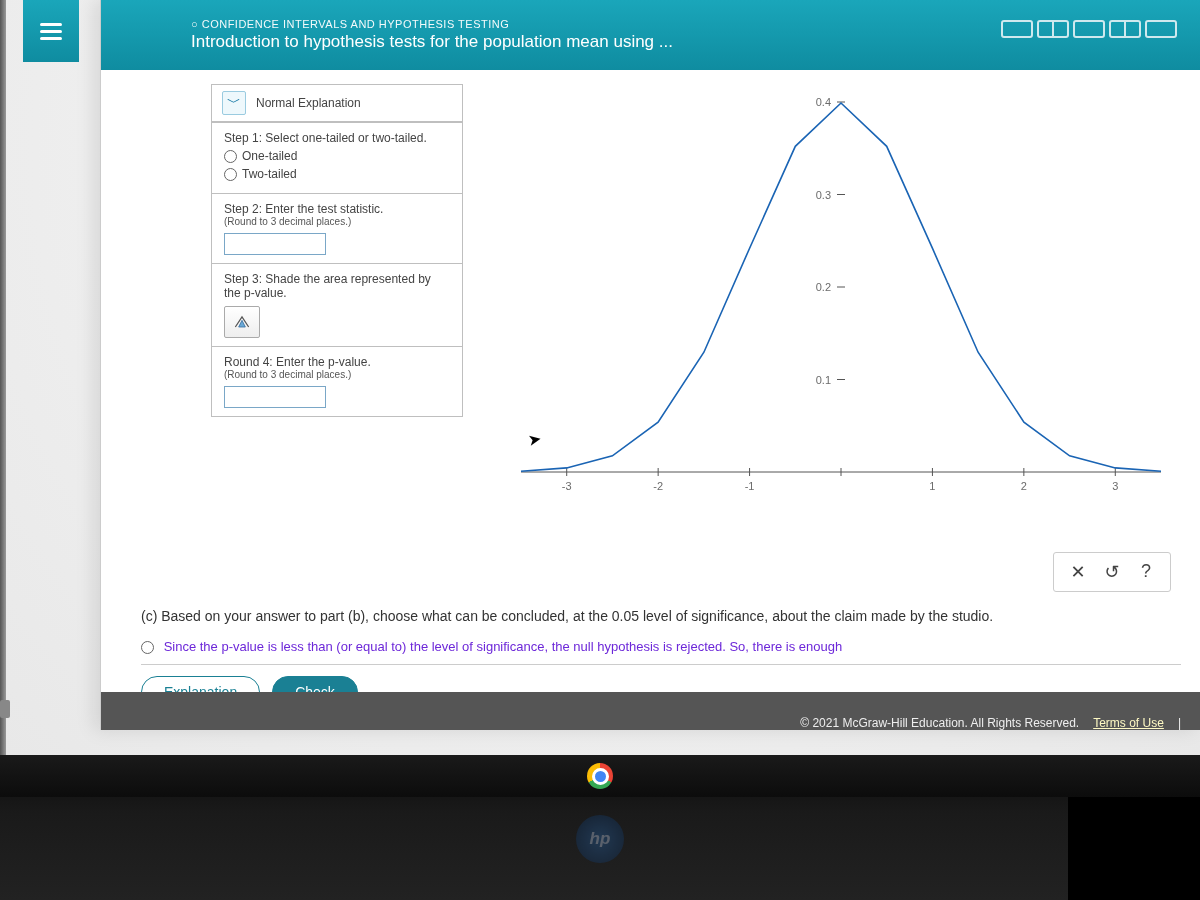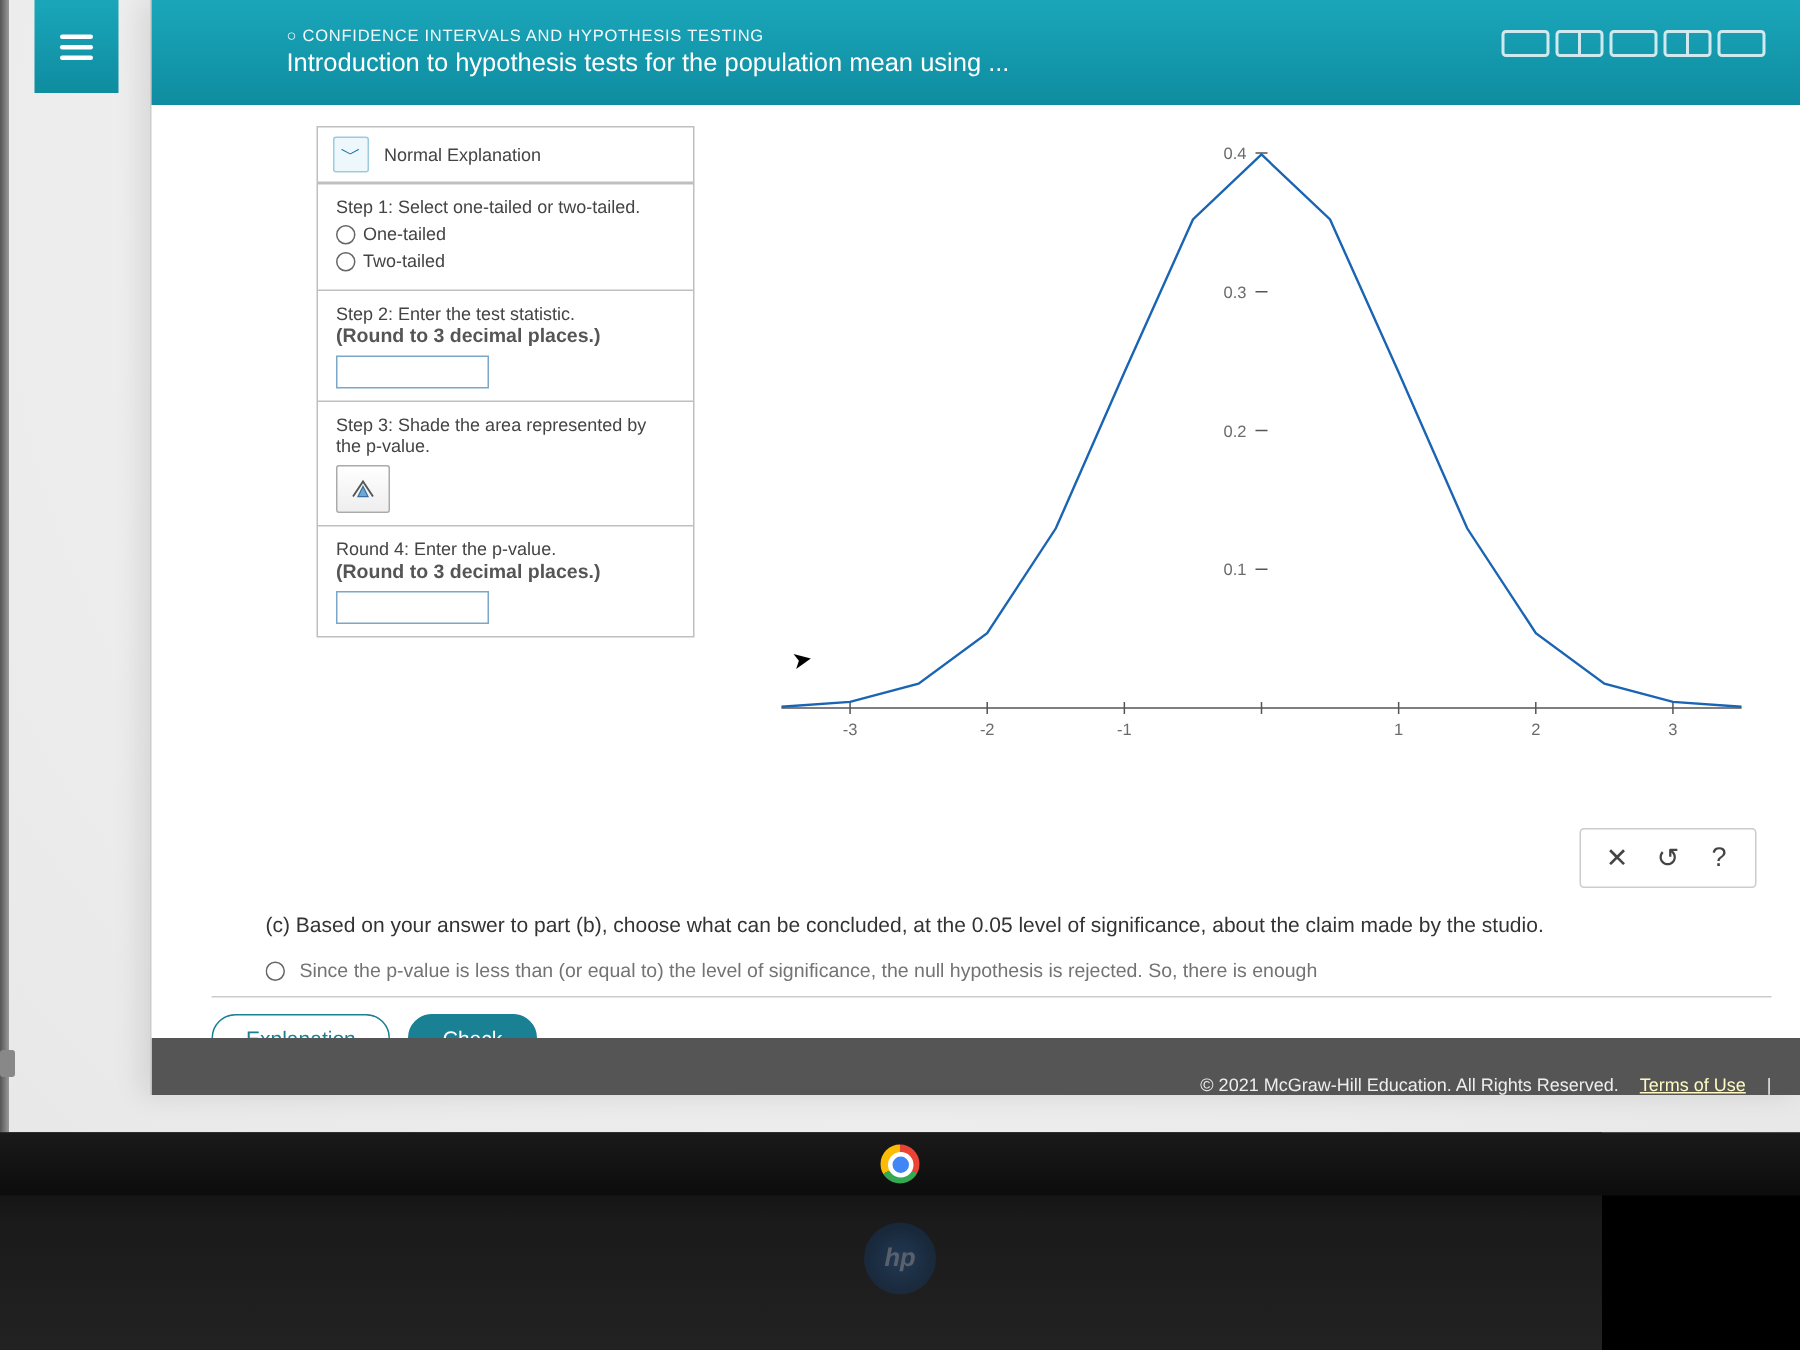--- a/index.html
+++ b/index.html
@@ -40,36 +40,36 @@
   .body{position:absolute;left:0;top:62px;right:0;bottom:0;overflow:hidden;}
 
   
   .panel{position:absolute;left:110px;top:22px;width:250px;border:1px solid var(--panel-border);background:#fff;font-size:12px;color:#444;}
   .panel-hdr{display:flex;align-items:center;gap:10px;padding:6px 10px;border-bottom:1px solid var(--panel-border);}
   .chev{width:22px;height:22px;border:1px solid #9acbe0;background:#eef8fc;display:flex;align-items:center;justify-content:center;color:#1578a5;font-size:14px;border-radius:2px;}
   .panel-sec{padding:8px 12px;border-top:1px solid var(--panel-border);}
   .panel-sec:first-of-type{border-top:0;}
   .radio-row{display:flex;align-items:center;gap:5px;margin:4px 0;}
   .radio{width:11px;height:11px;border:1px solid #666;border-radius:50%;}
-  .note{font-size:13px;color:#555;font-weight:bold;}
+  .note{font-size:10px;color:#555;}
   .txt-in{width:100px;height:20px;border:1px solid #7aa7c7;background:#fff;margin-top:6px;}
   .shade-btn{width:34px;height:30px;border:1px solid #aaa;background:linear-gradient(#fff,#eee);margin-top:6px;display:flex;align-items:center;justify-content:center;border-radius:2px;}
   .shade-btn svg{width:20px;height:20px;}
 
   
   .chart{position:absolute;left:380px;top:20px;width:700px;height:430px;}
   .chart svg{width:100%;height:100%;}
   .axis{stroke:#555;stroke-width:1;}
   .tick{stroke:#555;stroke-width:1;}
   .tick-lbl{font-size:11px;fill:#6b6b6b;}
   .curve{stroke:#1a64b4;stroke-width:1.6;fill:none;}
 
   
-  .question{position:absolute;left:40px;top:544px;right:30px;font-size:14px;color:#333;line-height:1.5;margin-left:36px;}
-  .cut{color:#737373;font-size:13px;white-space:nowrap;overflow:hidden;}
+  .question{position:absolute;left:40px;top:544px;right:30px;font-size:14px;color:#333;line-height:1.5;}
+  .cut{color:#6d28d9;font-size:13px;white-space:nowrap;overflow:hidden;}
   .cut .radio{display:inline-block;vertical-align:middle;margin-right:6px;}
 
   .tool-tray{position:absolute;right:30px;top:490px;display:flex;gap:14px;border:1px solid #ccc;padding:8px 14px;border-radius:3px;background:#fff;}
   .tool{font-size:18px;color:#444;width:20px;text-align:center;}
 
   .btn-row{position:absolute;left:40px;top:614px;display:flex;gap:12px;align-items:center;}
   .btn{font-size:14px;padding:7px 22px;border-radius:18px;border:1px solid #1a8094;cursor:pointer;}
   .btn.ghost{background:#fff;color:#1a8094;}
   .btn.solid{background:#1a8094;color:#fff;}
 

